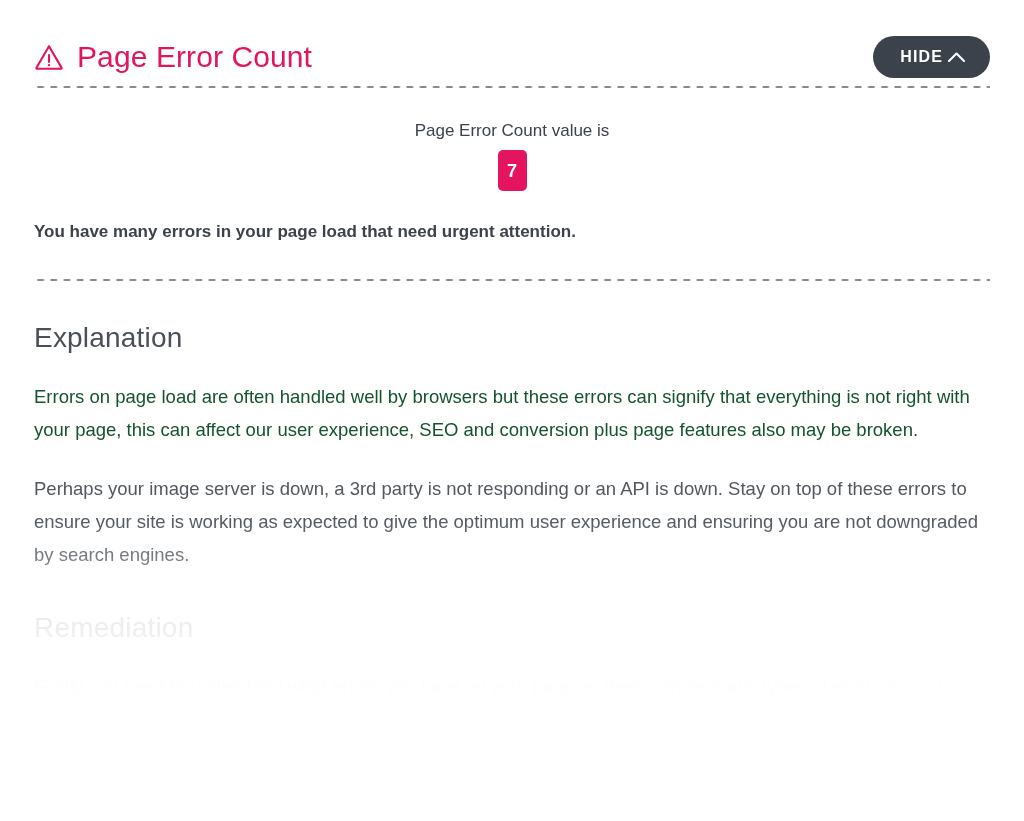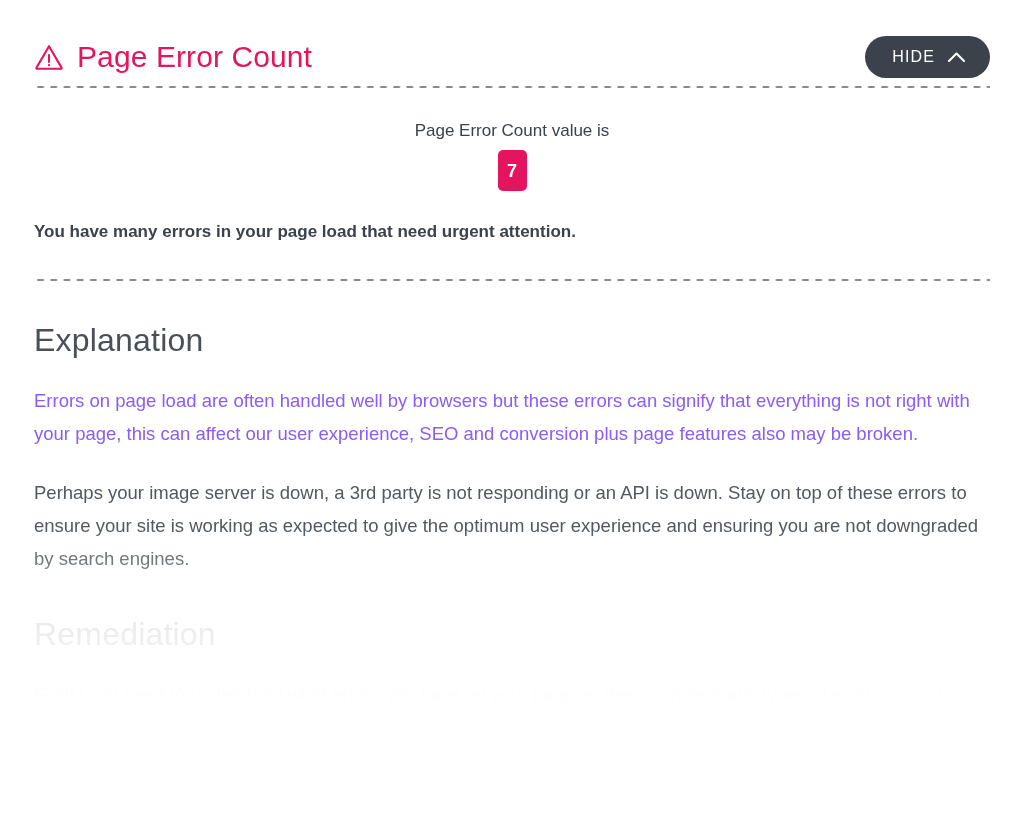--- a/index.html
+++ b/index.html
@@ -52,29 +52,29 @@
     font-weight: 400;
     letter-spacing: 0.1px;
     color: #e5145f;
     line-height: 1;
     white-space: nowrap;
   }
 
   .hide-button {
     display: inline-flex;
     align-items: center;
-    gap: 12px;
+    gap: 4px;
     background: #3c424b;
     color: #ffffff;
     border: none;
     border-radius: 26px;
     padding: 13px 24px 13px 27px;
     font-family: inherit;
     font-size: 16px;
-    font-weight: 400;
+    font-weight: 700;
     letter-spacing: 1.1px;
     cursor: pointer;
     line-height: 1;
   }
   .chevron-up {
     width: 19px;
     height: 12px;
     display: block;
   }
 
@@ -124,32 +124,32 @@
     line-height: 1.3;
     font-weight: bold;
   }
 
   .divider-two {
     margin-top: 36px;
   }
 
   
   .section-heading {
-    font-size: 32px;
+    font-size: 28px;
     font-weight: 400;
     color: #4a5058;
     margin: 42px 0 0 0;
     line-height: 1.1;
     letter-spacing: .2px;
   }
 
   .body-copy {
     font-size: 18.5px;
     line-height: 33px;
-    color: #8b5cf6;
+    color: #14532d;
     margin: 26px 0 0 0;
     max-width: 956px;
   }
 
   
   .fade-zone {
     position: relative;
   }
   .fade-a { color: #52585f; }
 

